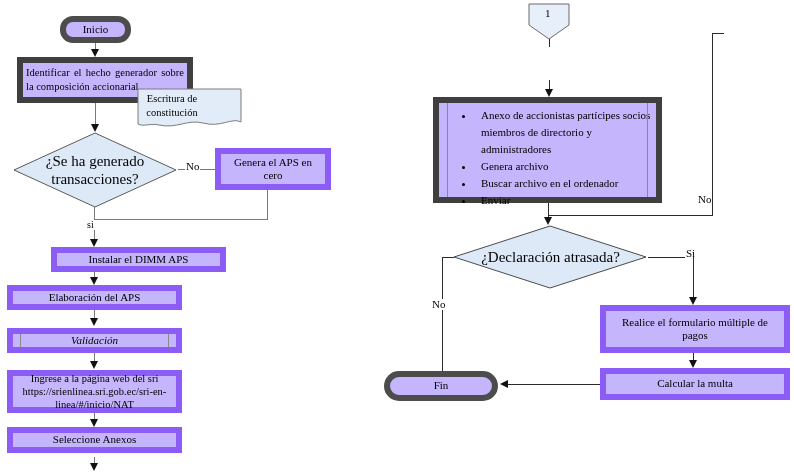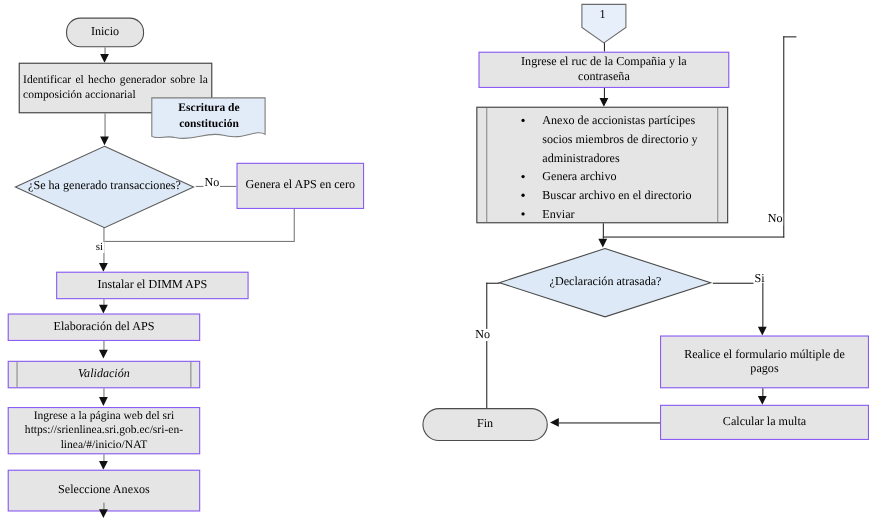--- a/index.html
+++ b/index.html
@@ -3,47 +3,47 @@
 <meta charset="utf-8">
 <style>
   html,body { margin:0; padding:0; background:#ffffff; }
   #canvas {
     position:relative; width:794px; height:474px; background:#ffffff;
     font-family:"Liberation Serif","DejaVu Serif",serif; color:#000;
     overflow:hidden;
   }
   .shape {
     position:absolute; box-sizing:border-box;
-    background:#e5e5e5; border:1px solid #8b5cf6;
+    background:#c4b5fd; border:6px solid #8b5cf6;
     display:flex; align-items:center; justify-content:center;
     text-align:center; font-size:11px; line-height:1.22;
   }
   .bd-dark { border-color:#3f3f3f; }
   .stadium27 { border-radius:13px; border-color:#4c4c4c; }
   .stadium30 { border-radius:15px; border-color:#4c4c4c; }
   .line  { position:absolute; background:#7a7a7a; }
   .rline { position:absolute; background:#2b2b2b; }
   .ah-down { position:absolute; width:0; height:0;
     border-left:4px solid transparent; border-right:4px solid transparent;
     border-top:8px solid #111; }
   .ah-left { position:absolute; width:0; height:0;
     border-top:4px solid transparent; border-bottom:4px solid transparent;
     border-right:8px solid #111; }
   .lbl { position:absolute; font-size:11px; line-height:1.0;
     background:#fff; padding:0 1px; }
   .dia-text { position:absolute; display:flex; align-items:center;
-    justify-content:center; font-size:11px; line-height:1.2; }
+    justify-content:center; text-align:center; font-size:15px; line-height:1.2; }
   .inner-bar { position:absolute; top:0; bottom:0; width:1px; background:#8a8a8a; }
   svg.shape-svg { position:absolute; overflow:visible; }
   #identify-step { text-align:justify; padding:1px 3px; font-size:10.5px;
     line-height:14px; display:block; }
   #web-step { font-size:10.5px; line-height:13px; padding:1px 4px;
     flex-direction:column; }
   #web-step .url { overflow-wrap:anywhere; }
-  #annex-list { margin:17px; padding:0 4px 0 36px; text-align:left;
+  #annex-list { margin:0; padding:0 4px 0 36px; text-align:left;
     font-size:11px; line-height:17px; list-style:disc outside; }
   #annex-list li { padding-left:6px; }
   .doc-text { position:absolute; text-align:center; font-size:10.5px;
     line-height:14px; }
 </style>
 </head>
 <body>
 
 <div id="canvas">
 
@@ -54,21 +54,21 @@
   <div class="line" style="left:95px; top:43px; width:1px; height:8px;"></div>
   <div class="ah-down" style="left:91px; top:49px;"></div>
 
   <div class="shape bd-dark" style="left:17px; top:57px; width:176px; height:46px; z-index:1;">
     <span id="identify-step">Identificar el hecho generador sobre la composición accionarial</span>
   </div>
 
   <svg class="shape-svg" style="left:137px; top:88px; z-index:2;" width="106" height="46">
     <path d="M1 1 H104 V34 C95 29 84 40 66 35 C50 31 40 41 22 37 C14 35 6 39 1 36 Z" fill="#e2ecf8" stroke="#7d7d7d" stroke-width="1"></path>
   </svg>
-  <div class="doc-text" style="left:142px; top:92px; width:96px; z-index:3;font-weight:bold;">Escritura de constitución</div>
+  <div class="doc-text" style="left:124px; top:92px; width:96px; z-index:3;">Escritura de constitución</div>
 
   <div class="line" style="left:95px; top:103px; width:1px; height:23px;"></div>
   <div class="ah-down" style="left:91px; top:124px;"></div>
 
   <svg class="shape-svg" style="left:12px; top:132px;" width="166" height="76">
     <polygon points="83,1 164,38 83,75 2,38" fill="#dde9f6" stroke="#5a5a5a" stroke-width="1"></polygon>
   </svg>
   <div class="dia-text" style="left:25px; top:144px; width:140px; height:52px;">¿Se ha generado transacciones?</div>
 
   <div class="line" style="left:178px; top:169px; width:37px; height:1px;"></div>
@@ -110,48 +110,45 @@
   <div class="ah-down" style="left:90px; top:361px;"></div>
 
   <div class="shape" id="web-step" style="left:7px; top:370px; width:175px; height:43px;">
     <span>Ingrese a la página web del sri</span>
     <span class="url">https://srienlinea.sri.gob.ec/sri-en-linea/#/inicio/NAT</span>
   </div>
 
   <div class="line" style="left:94px; top:413px; width:1px; height:7px;"></div>
   <div class="ah-down" style="left:90px; top:419px;"></div>
 
-  <div class="shape" style="left:7px; top:427px; width:175px; height:38px;">
+  <div class="shape" style="left:7px; top:427px; width:175px; height:26px;">
     <span>Seleccione Anexos</span>
   </div>
 
   <div class="line" style="left:94px; top:457px; width:1px; height:8px;"></div>
   <div class="ah-down" style="left:90px; top:463px;"></div>
 
   <svg class="shape-svg" style="left:528px; top:3px;" width="43" height="38">
     <polygon points="1,1 41,1 41,22 21,36 1,22" fill="#e7f0fa" stroke="#6b6b6b" stroke-width="1"></polygon>
   </svg>
   <div class="lbl" style="left:544px; top:8px; background:transparent;">1</div>
 
   <div class="rline" style="left:549px; top:39px; width:1px; height:8px;"></div>
 
-  <div class="shape" style="left:435px; top:47px; width:228px; height:33px;">
-    <span style="padding:0 14px;">Ingrese el ruc de la Compañia y la contraseña</span>
-  </div>
 
   <div class="rline" style="left:549px; top:80px; width:1px; height:11px;"></div>
   <div class="ah-down" style="left:545px; top:89px;"></div>
 
   <div class="shape bd-dark" style="left:433px; top:97px; width:229px; height:106px; justify-content:flex-start; align-items:flex-start;">
     <div class="inner-bar" style="left:8px;"></div>
     <div class="inner-bar" style="right:8px;"></div>
     <ul id="annex-list" style="margin-top:4px;">
       <li>Anexo de accionistas partícipes socios miembros de directorio y administradores</li>
       <li>Genera archivo</li>
-      <li>Buscar archivo en el directorio</li>
+      <li>Buscar archivo en el ordenador</li>
       <li>Enviar</li>
     </ul>
   </div>
 
   <div class="rline" style="left:548px; top:203px; width:1px; height:14px;"></div>
   <div class="rline" style="left:548px; top:215px; width:165px; height:1px;"></div>
   <div class="rline" style="left:712px; top:33px; width:1px; height:183px;"></div>
   <div class="rline" style="left:712px; top:33px; width:12px; height:1px;"></div>
   <div class="lbl" style="left:697px; top:194px;">No</div>
   <div class="ah-down" style="left:544px; top:217px;"></div>

